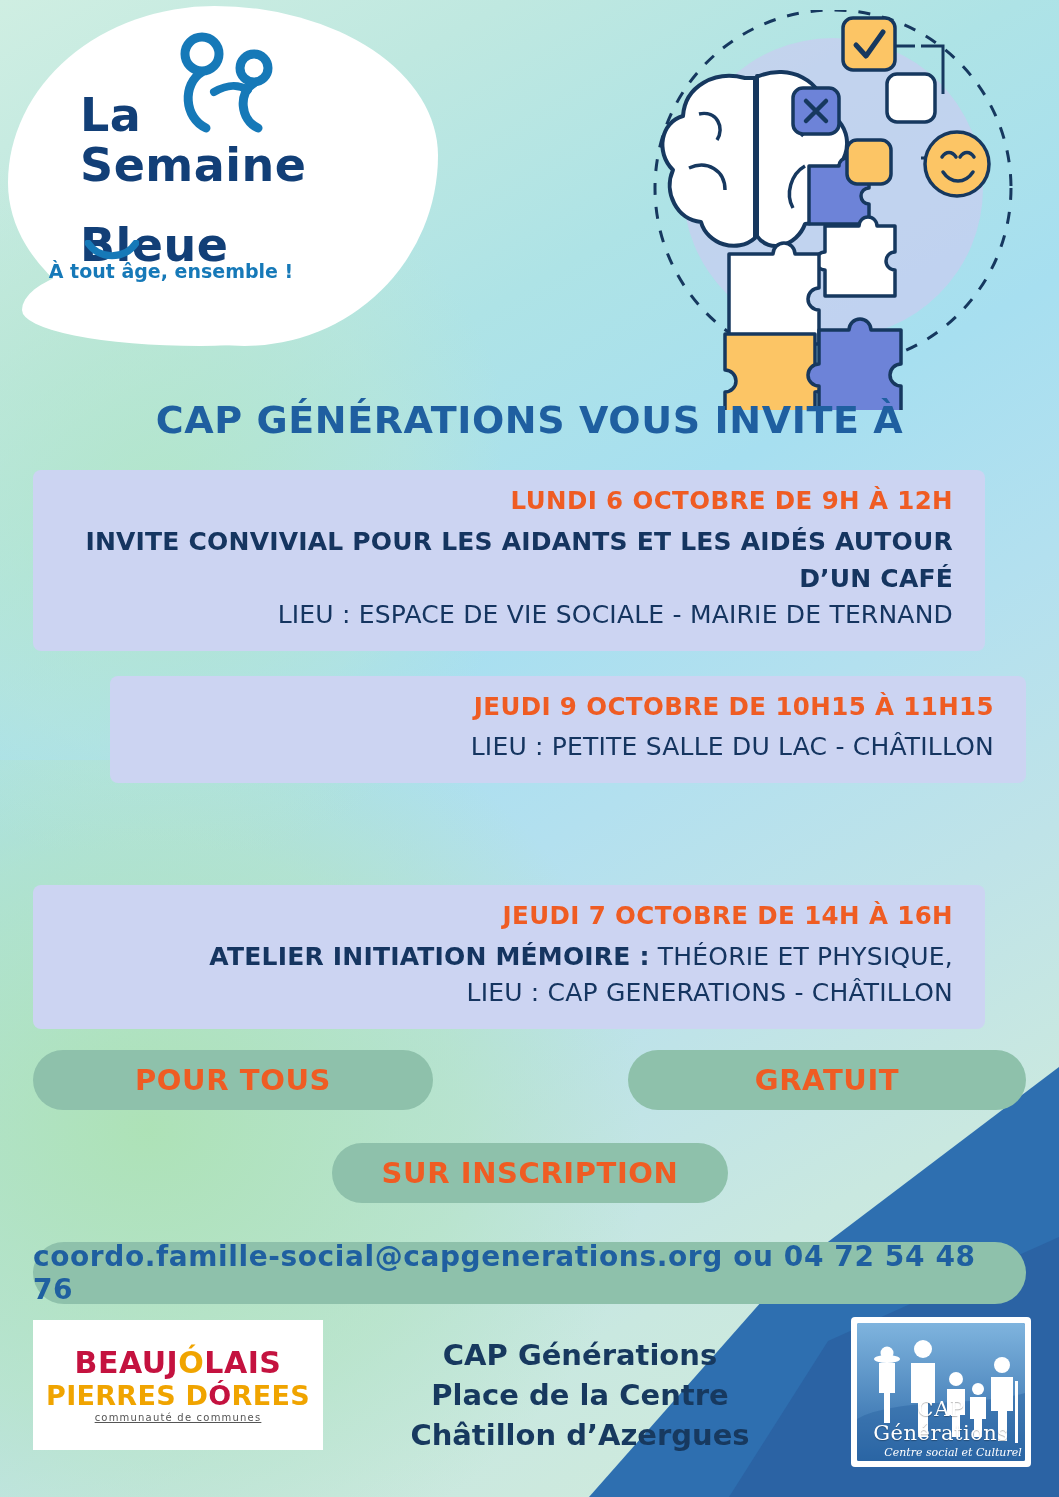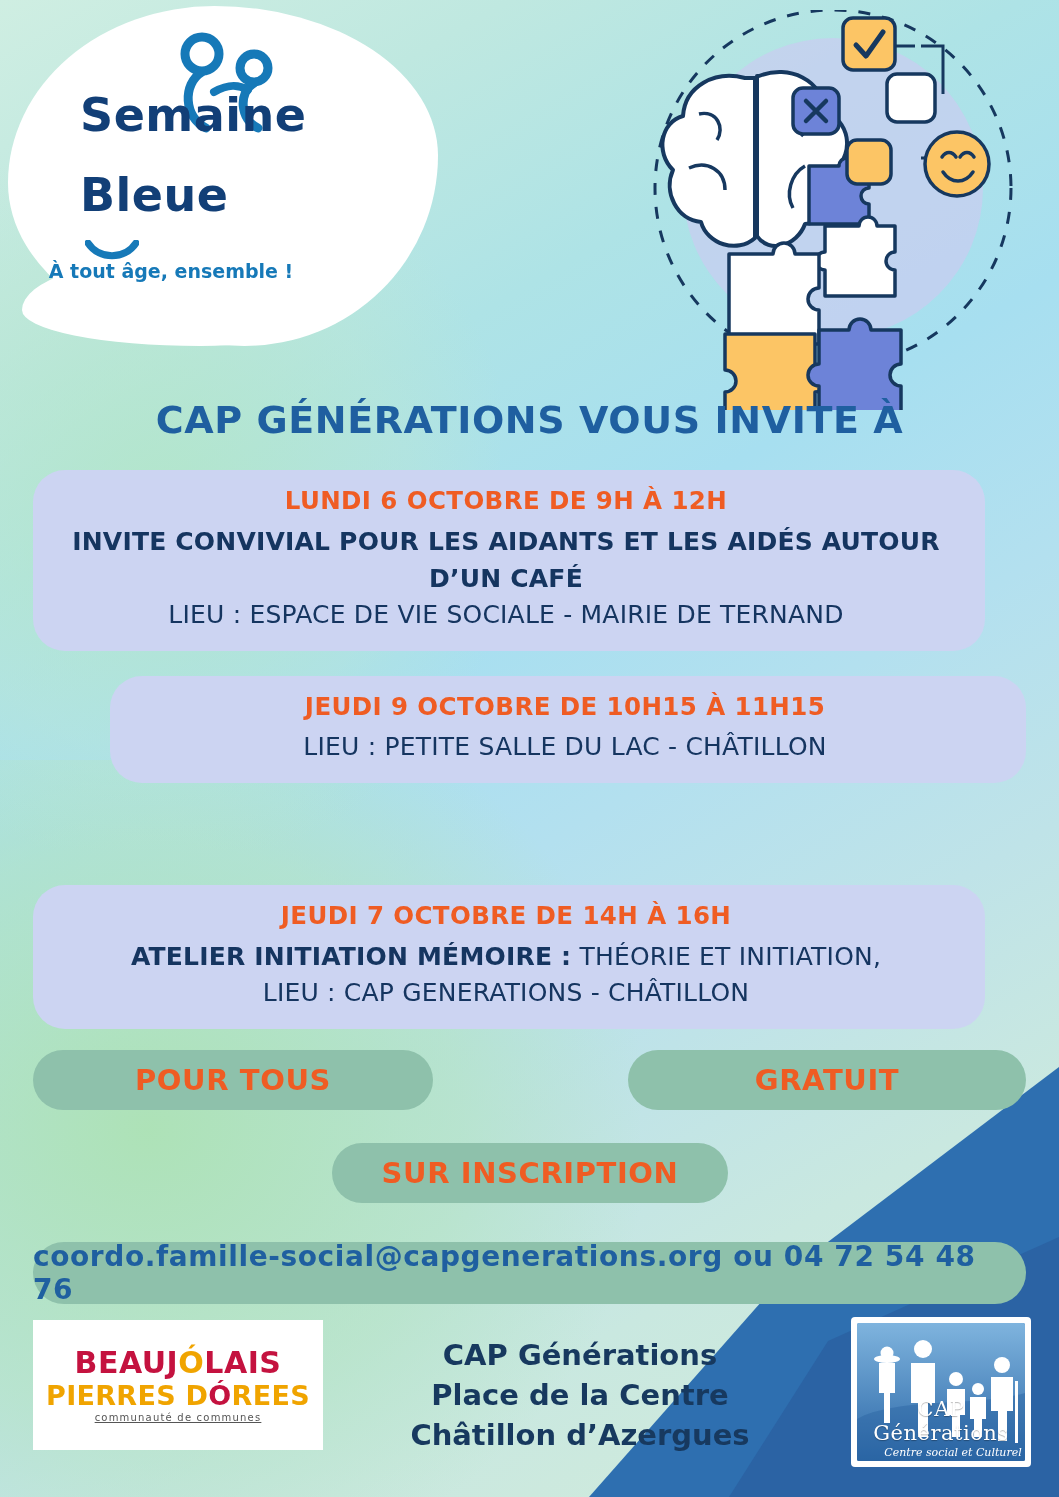--- a/index.html
+++ b/index.html
@@ -159,24 +159,24 @@
     font-weight: 700;
     font-size: 38px;
     letter-spacing: 0.6px;
     color: #1f5fa0;
   }
 
   
   .card {
     position: absolute;
     background: #ccd4f2;
-    border-radius: 32px;
+    border-radius: 8px;
     box-sizing: border-box;
     padding: 16px 32px 18px 26px;
-    text-align: center;
+    text-align: right;
     color: #17375e;
     font-family: "DejaVu Sans", sans-serif;
   }
   .card .when {
     color: #ef5c23;
     font-weight: 700;
     font-size: 24.5px;
     letter-spacing: 0.4px;
     margin-bottom: 8px;
   }
@@ -326,20 +326,21 @@
     <div class="sb-mark">
       <svg viewBox="0 0 130 110" width="130" height="110" aria-hidden="true">
         <circle cx="40" cy="22" r="17" fill="none" stroke="#1679b8" stroke-width="9"></circle>
         <path d="M40 40 C 20 52, 22 86, 44 96" fill="none" stroke="#1679b8" stroke-width="9" stroke-linecap="round"></path>
         <circle cx="92" cy="36" r="14" fill="none" stroke="#1679b8" stroke-width="9"></circle>
         <path d="M92 51 C 76 60, 78 88, 96 96" fill="none" stroke="#1679b8" stroke-width="9" stroke-linecap="round"></path>
         <path d="M52 60 C 66 52, 76 52, 86 58" fill="none" stroke="#1679b8" stroke-width="8" stroke-linecap="round"></path>
       </svg>
     </div>
     <div class="sb-title">
+      <span class="l1">La</span>
       <span class="l2">Semaine</span>
       <span class="l3">Bleue</span>
     </div>
     <div class="sb-smile">
       <svg viewBox="0 0 54 20" width="54" height="20" aria-hidden="true">
         <path d="M3 3 C 14 20, 40 20, 51 3" fill="none" stroke="#1679b8" stroke-width="7" stroke-linecap="round"></path>
       </svg>
     </div>
     <div class="sb-tagline">À tout âge, ensemble !</div>
   </div>
@@ -422,21 +423,21 @@
     <div class="where">LIEU : ESPACE DE VIE SOCIALE - MAIRIE DE TERNAND</div>
   </div>
 
   <div class="card" id="card2">
     <div class="when">JEUDI 9 OCTOBRE DE 10H15 À 11H15</div>
     <div class="where">LIEU : PETITE SALLE DU LAC - CHÂTILLON</div>
   </div>
 
   <div class="card" id="card3">
     <div class="when">JEUDI 7 OCTOBRE DE 14H À 16H</div>
-    <div class="what"><b>ATELIER INITIATION MÉMOIRE :</b><span> THÉORIE ET INITIATION,</span></div>
+    <div class="what"><b>ATELIER INITIATION MÉMOIRE :</b><span> THÉORIE ET PHYSIQUE,</span></div>
     <div class="where">LIEU : CAP GENERATIONS - CHÂTILLON</div>
   </div>
 
   <div class="pill" id="pill-tous">POUR TOUS</div>
   <div class="pill" id="pill-gratuit">GRATUIT</div>
   <div class="pill" id="pill-inscription">SUR INSCRIPTION</div>
   <div class="pill" id="pill-contact">coordo.famille-social@capgenerations.org ou 04 72 54 48 76</div>
 
   <div class="beaujolais-logo">
     <div class="bj-l1"><span>BEAUJ</span><span class="o">Ó</span><span>LAIS</span></div>

